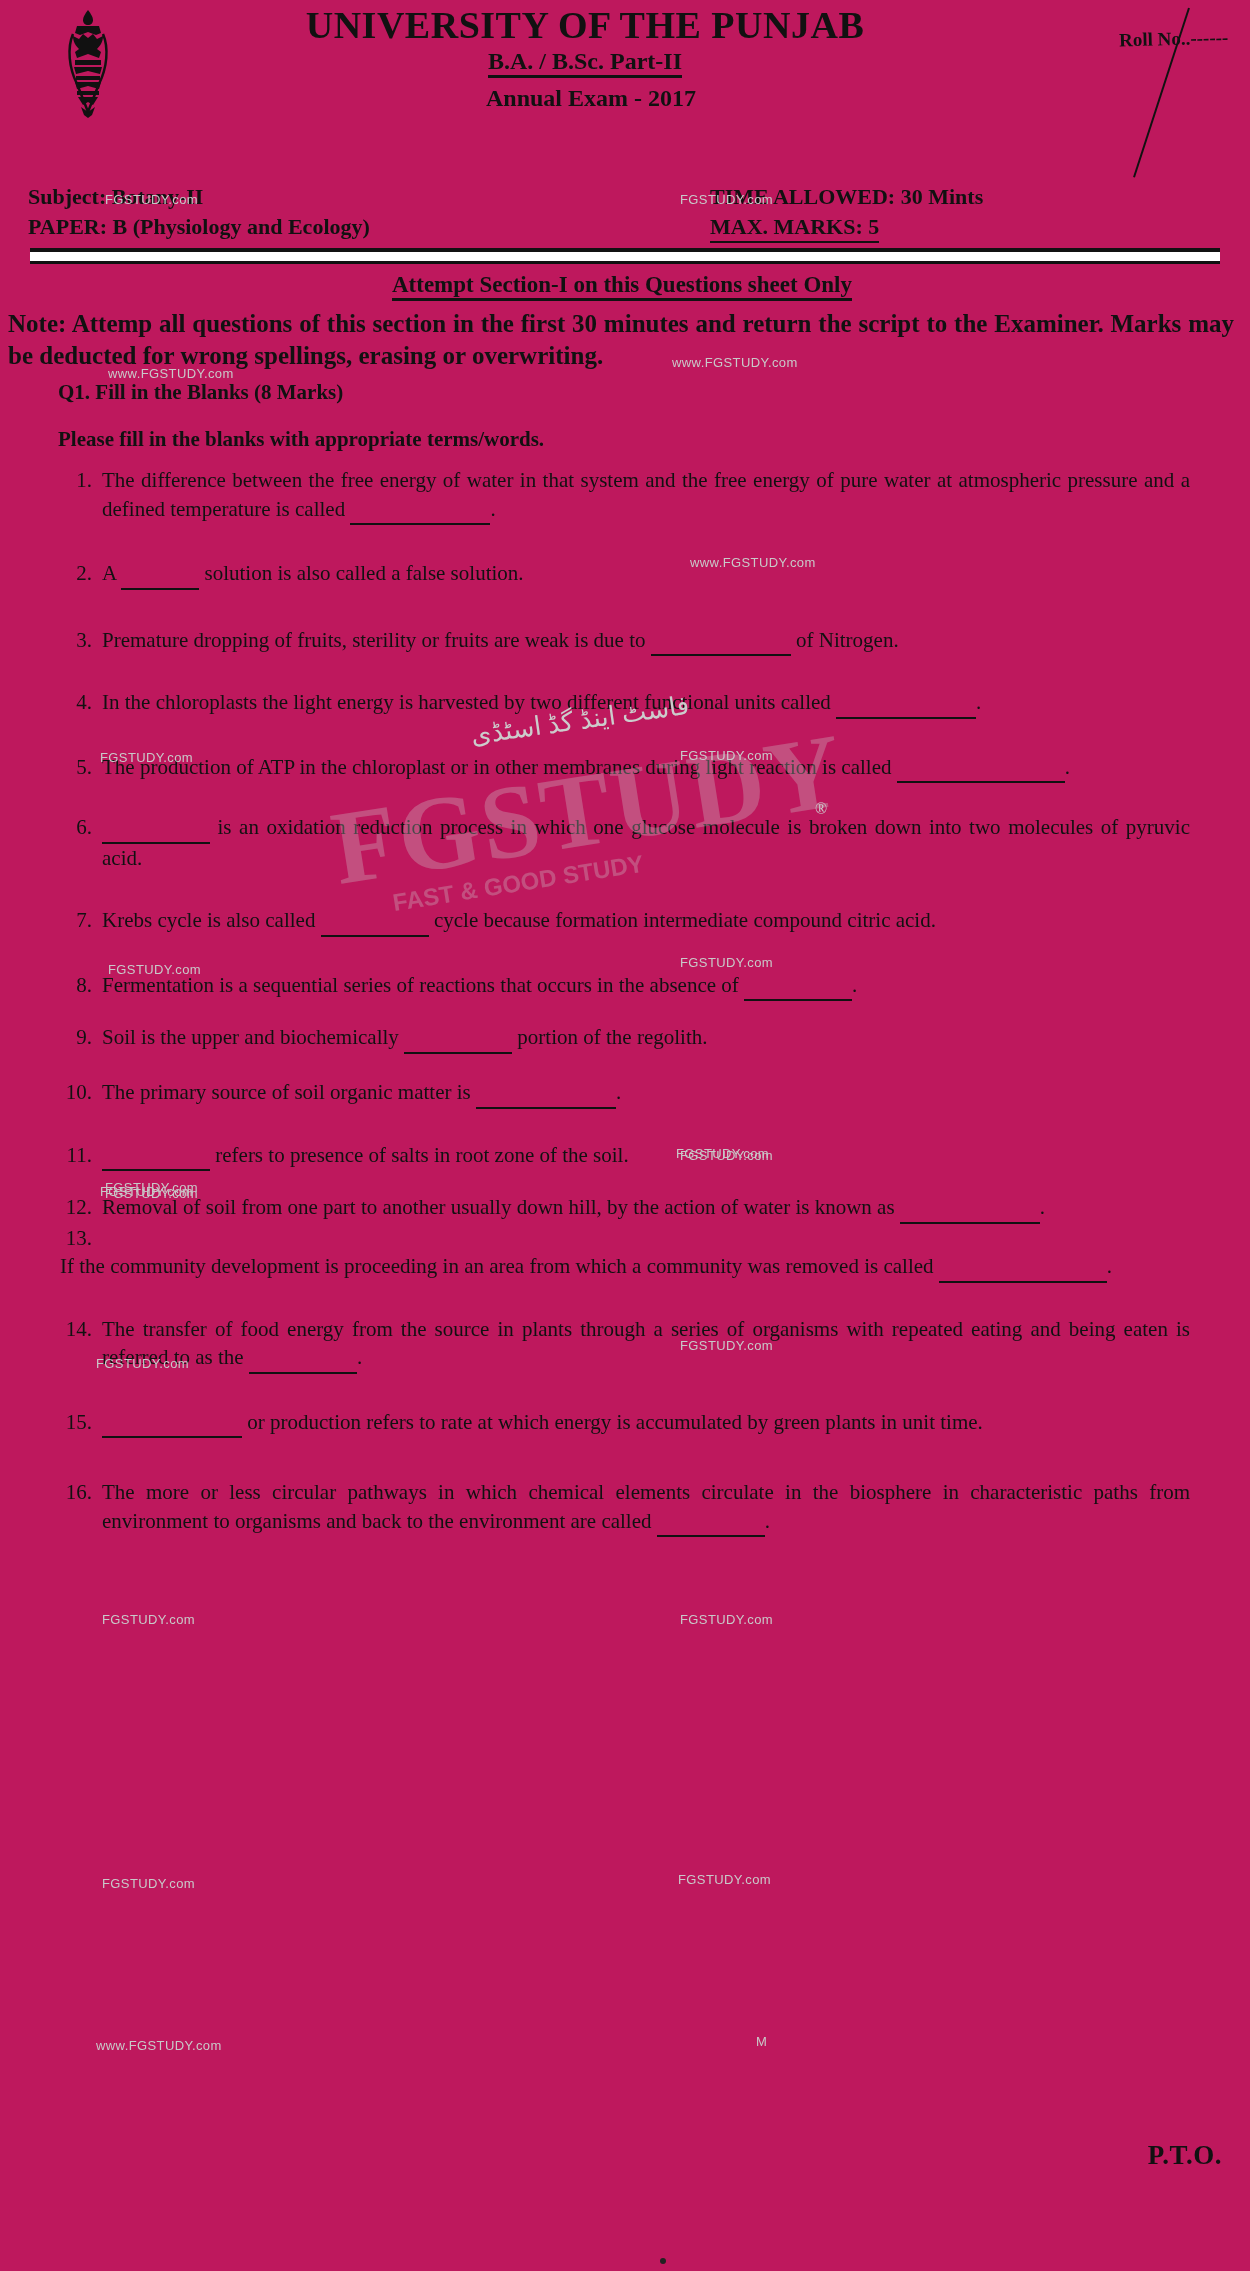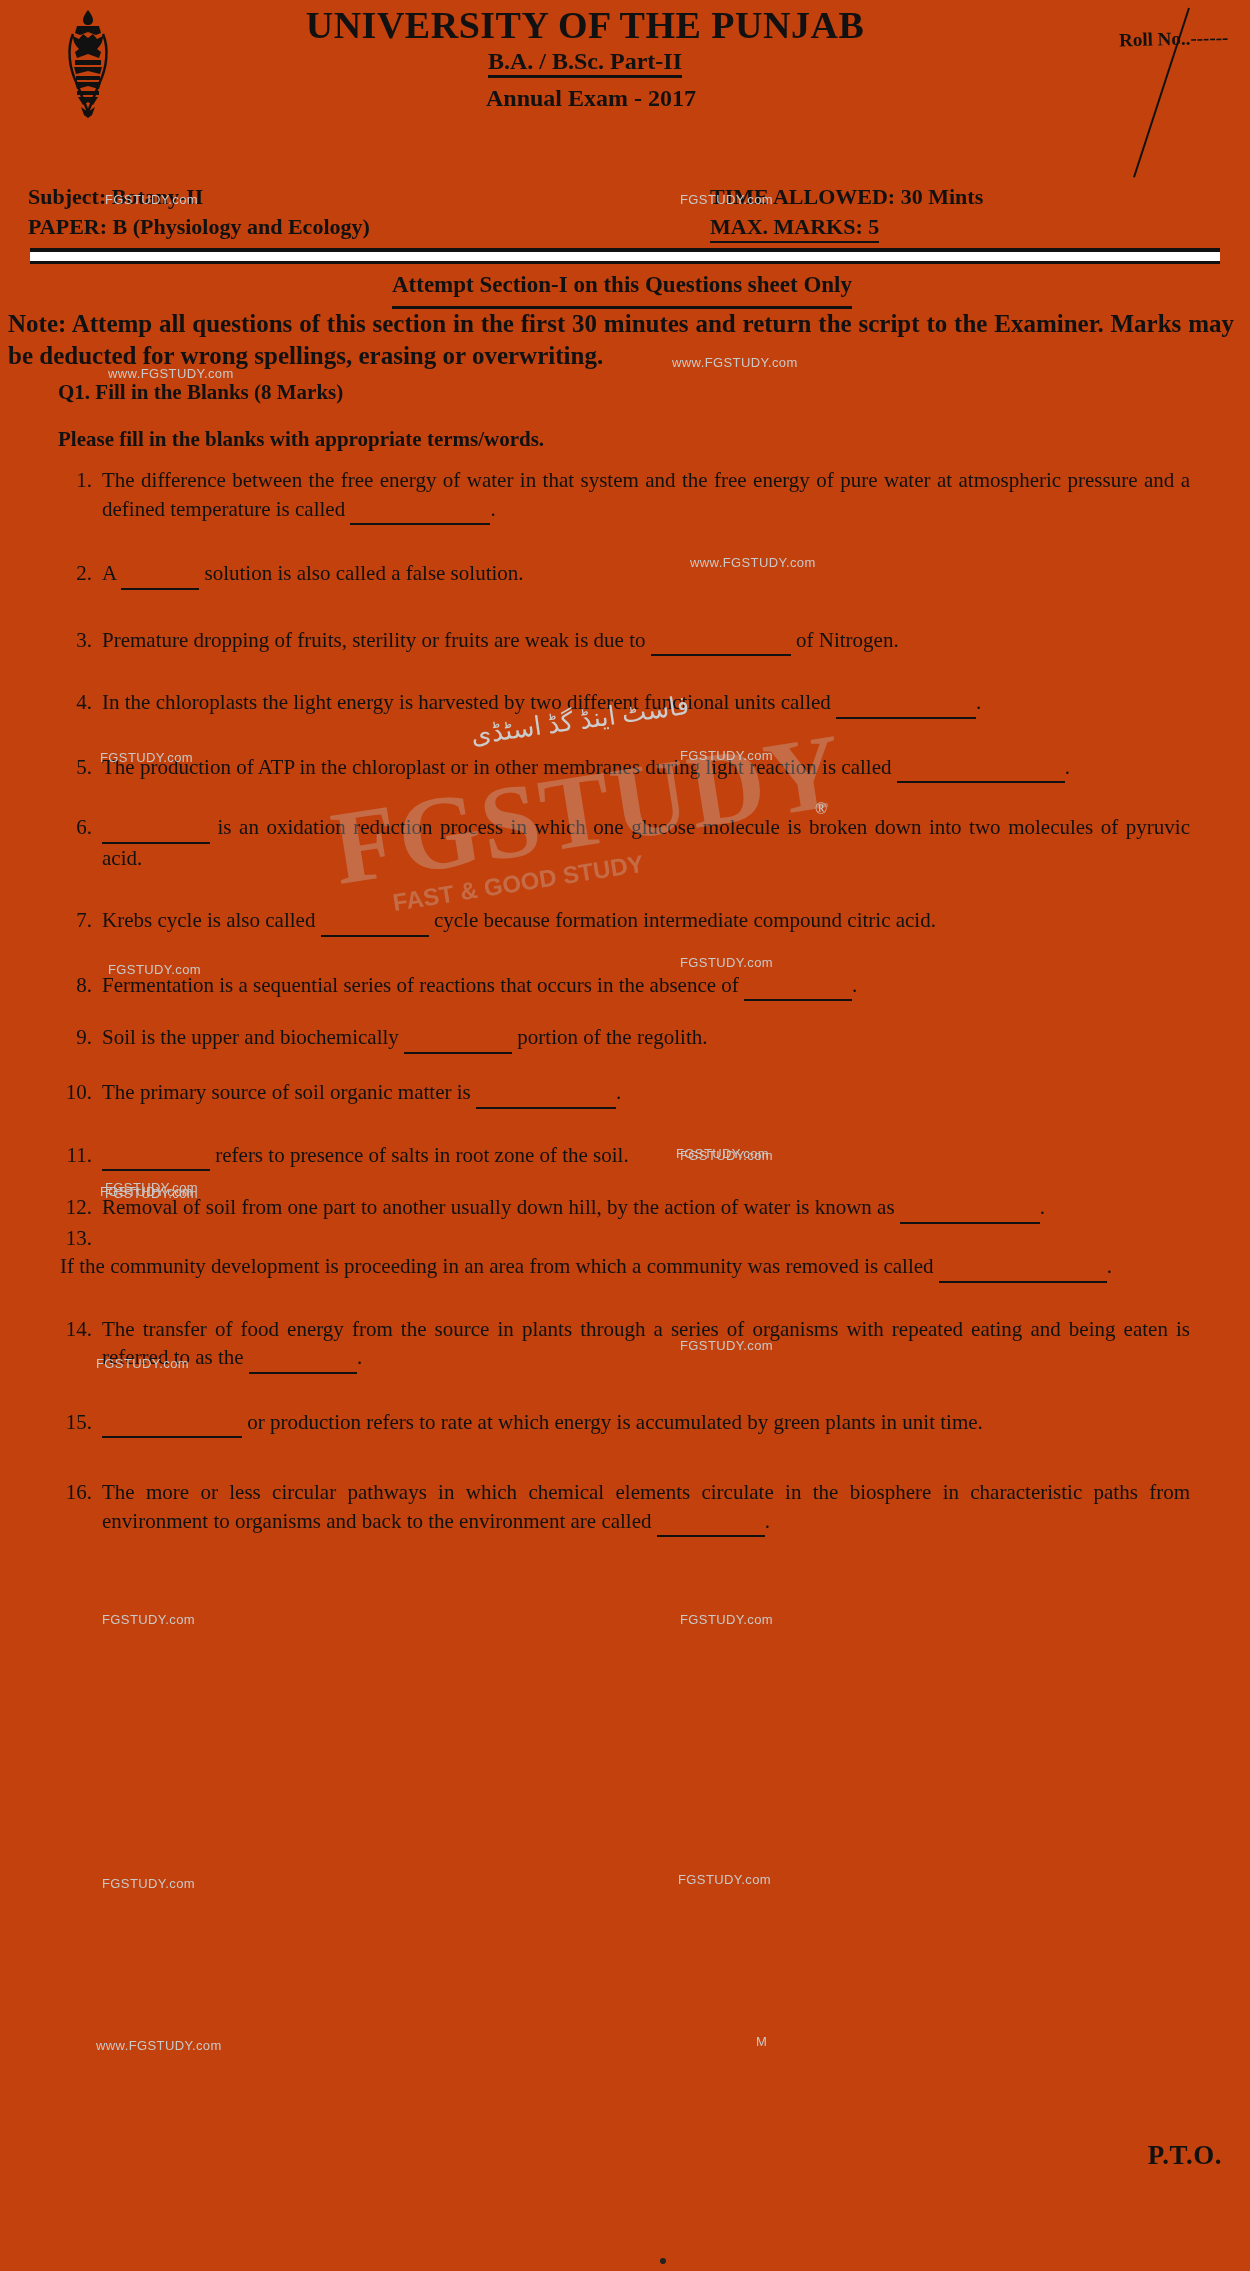--- a/index.html
+++ b/index.html
@@ -14,21 +14,21 @@
     position: relative;
     font-family: "Liberation Serif", "DejaVu Serif", serif;
     color: #111111;
     overflow: hidden;
   }
 
   .page {
     position: relative;
     width: 1250px;
     height: 2271px;
-    background: #c2410c;
+    background: #be185d;
   }
 
   
   .header {
     position: relative;
     height: 180px;
   }
   .crest {
     position: absolute;
     left: 55px;
@@ -131,21 +131,21 @@
   
   .center-head {
     text-align: center;
     font-weight: bold;
     font-size: 23px;
     margin-top: 8px;
     padding-right: 6px;
   }
   .center-head span {
     border-bottom: 3px solid #111;
-    padding-bottom: 9px;
+    padding-bottom: 1px;
   }
   .center-head.second {
     margin-top: 7px;
   }
 
   
   .note {
     margin: 10px 16px 0 8px;
     font-weight: bold;
     font-size: 25px;

